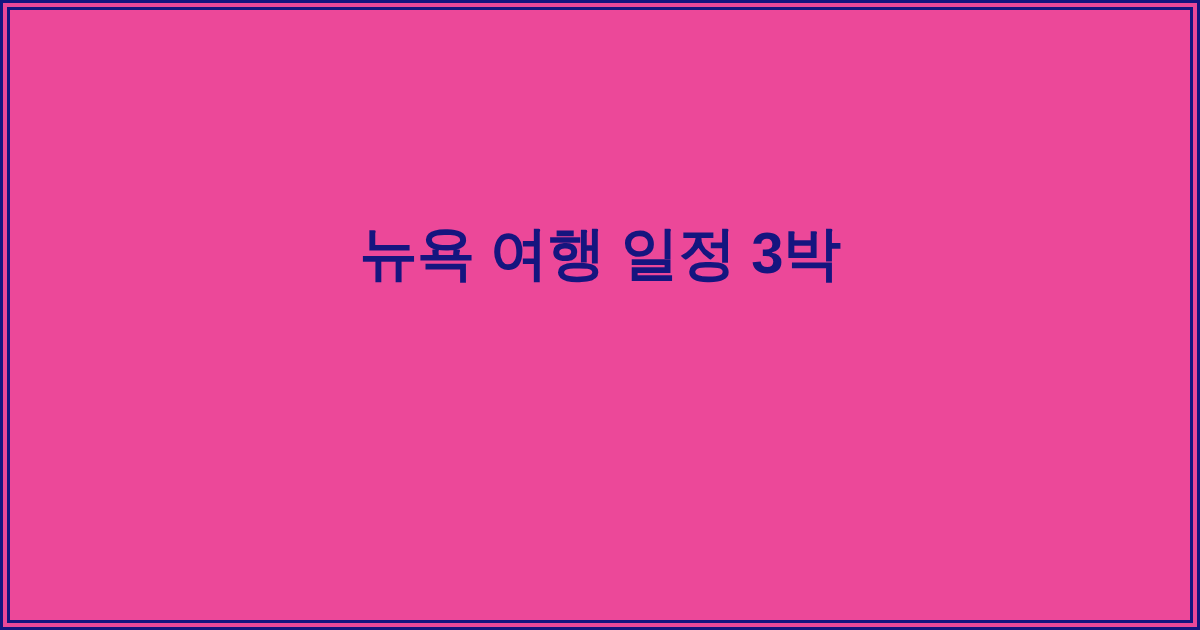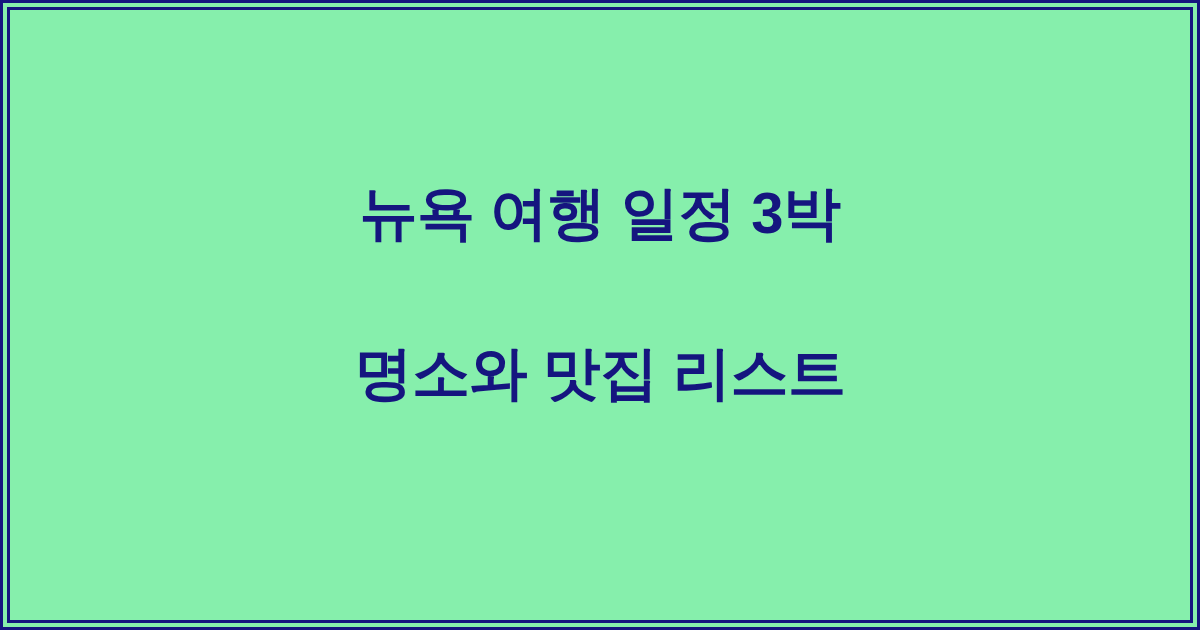--- a/index.html
+++ b/index.html
@@ -14,21 +14,21 @@
     overflow: hidden;
     font-family: "Liberation Sans", "DejaVu Sans", sans-serif;
   }
 
   
   .card {
     position: relative;
     box-sizing: border-box;
     width: 1200px;
     height: 630px;
-    background: #86efac;
+    background: #ec4899;
     padding: 0;
   }
 
   
   .frame-outer {
     box-sizing: border-box;
     width: 100%;
     height: 100%;
     border: 3px solid #15157F;
     padding: 4px;
@@ -65,18 +65,18 @@
   }
 </style>
 </head>
 <body>
 
 <div class="card">
   <div class="frame-outer">
     <div class="frame-inner">
 
       <div class="title-block">
-        <h1 class="title"><span>뉴욕 여행 일정 3박</span><br><br><span>명소와 맛집 리스트</span></h1>
+        <h1 class="title"><span>뉴욕 여행 일정 3박</span><br><br></h1>
       </div>
 
     </div>
   </div>
 </div>
 
 </body></html>

